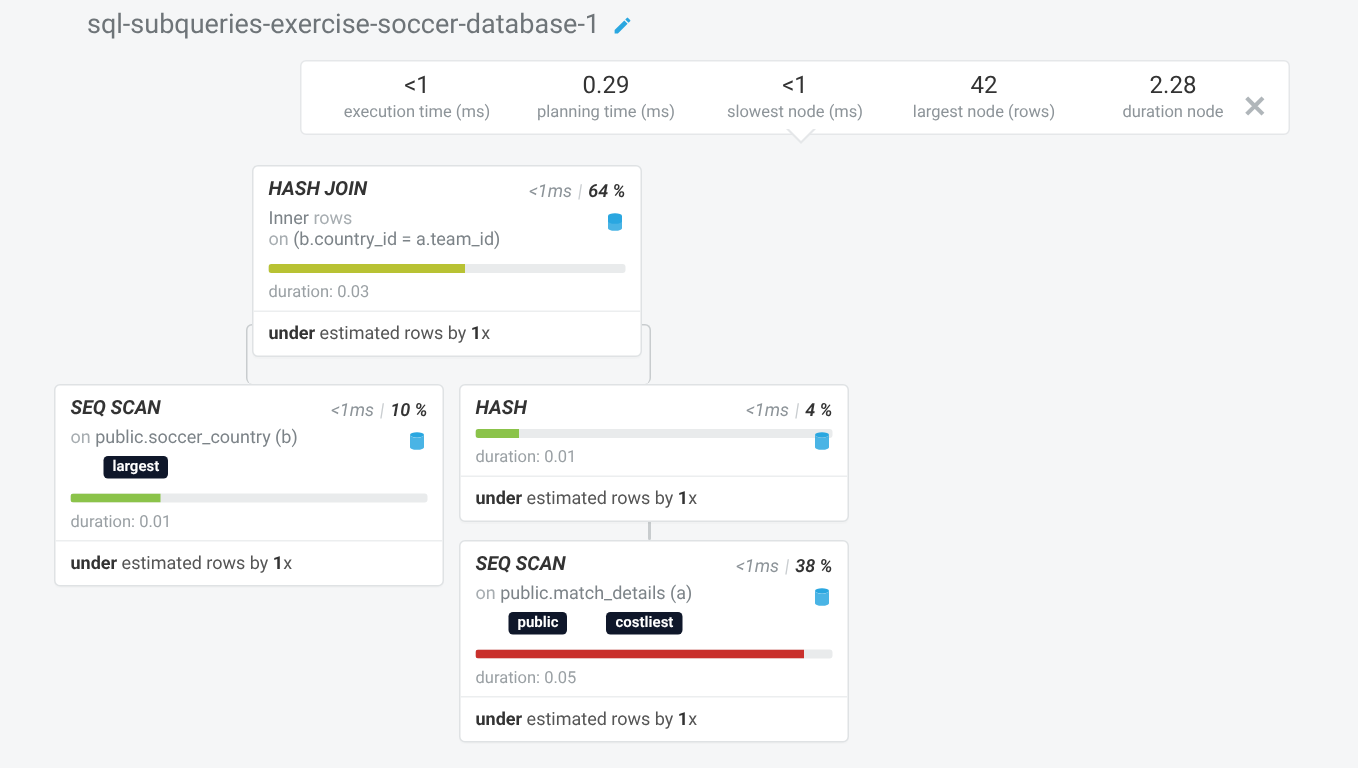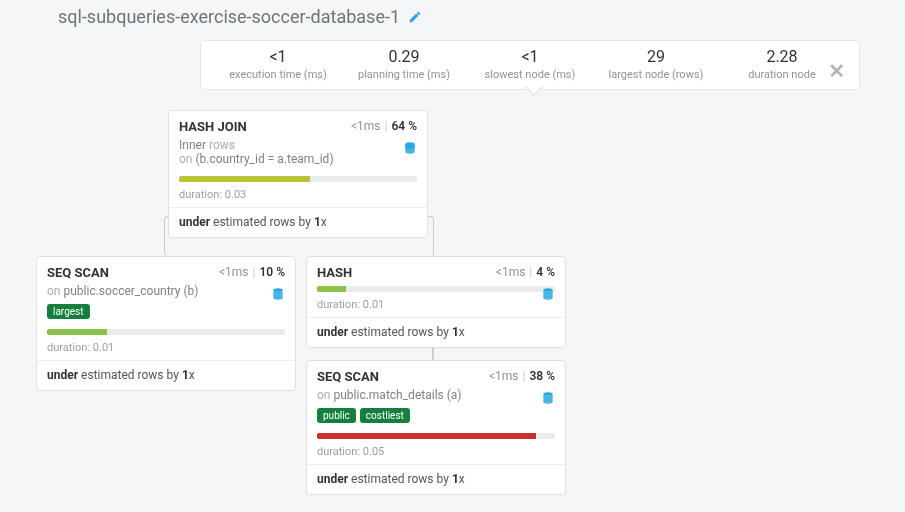--- a/index.html
+++ b/index.html
@@ -92,23 +92,24 @@
   .node {
     position: absolute;
     width: 260px;
     background: #fff;
     border: 1px solid #dfe2e4;
     border-radius: 4px;
     box-shadow: 0 1px 1px rgba(0,0,0,0.02);
   }
   .node-header {
     display: flex;
-    align-items: flex-start;
+    align-items: center;
     padding: 8px 10px 4px 10px;
     justify-content: space-between;
+    font-style: italic;
   }
   .node-title {
     font-size: 13px;
     font-weight: 700;
     color: #333;
     text-transform: uppercase;
   }
   .node-time {
     font-size: 12px;
     color: #8d9499;
@@ -127,26 +128,27 @@
     right: 10px;
     top: 2px;
     color: #2aa7e0;
   }
   .tags {
     padding: 0 10px 6px 10px;
     display: flex;
     gap: 4px;
   }
   .tag {
-    background: #15803d;
+    background: #0f172a;
     color: #fff;
     font-size: 10px;
-    font-weight: 400;
+    font-weight: 700;
     padding: 2px 6px;
     border-radius: 3px;
+    margin-left: 22px;
   }
   .bar-wrap {
     margin: 4px 10px 4px 10px;
     height: 6px;
     background: #e9ebec;
     border-radius: 2px;
     overflow: hidden;
   }
   .bar {
     height: 100%;
@@ -197,21 +199,21 @@
   </div>
   <div class="stat">
     <div class="stat-val">0.29</div>
     <div class="stat-lbl">planning time (ms)</div>
   </div>
   <div class="stat">
     <div class="stat-val">&lt;1</div>
     <div class="stat-lbl">slowest node (ms)</div>
   </div>
   <div class="stat">
-    <div class="stat-val">29</div>
+    <div class="stat-val">42</div>
     <div class="stat-lbl">largest node (rows)</div>
   </div>
   <div class="stat">
     <div class="stat-val">2.28</div>
     <div class="stat-lbl">duration node</div>
   </div>
   <span class="close-x">✕</span>
 </div>
 <div class="pointer"></div>
 

